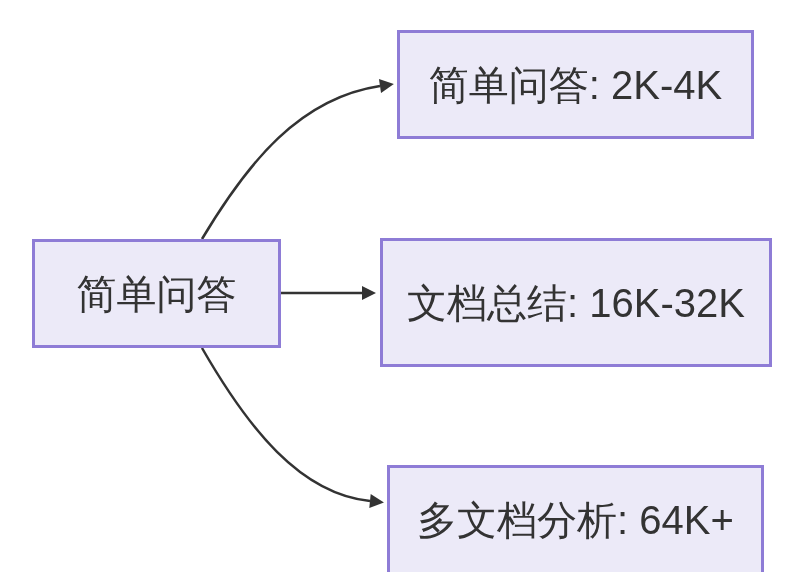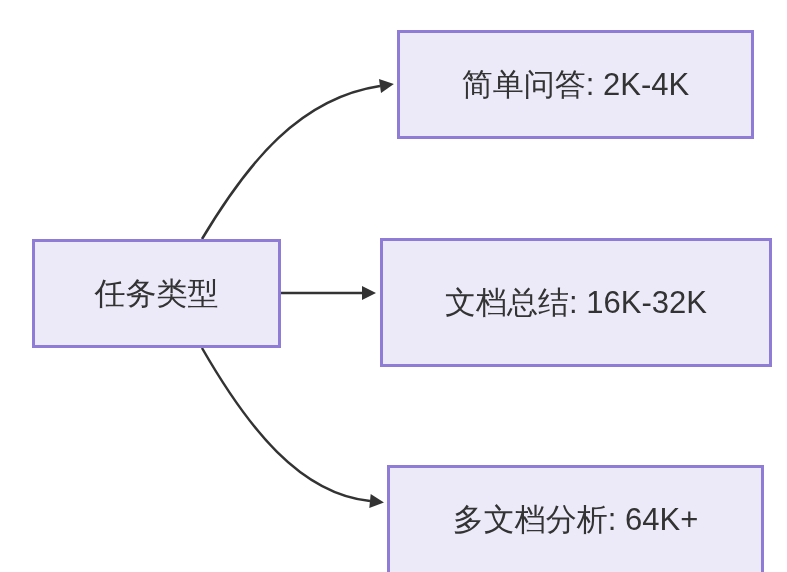--- a/index.html
+++ b/index.html
@@ -43,21 +43,21 @@
     stroke: none;
   }
   .node {
     position: absolute;
     display: flex;
     align-items: center;
     justify-content: center;
     background: var(--node-fill);
     border: 3px solid var(--node-border);
     color: var(--text);
-    font-size: 31px;
+    font-size: 40px;
     line-height: 1.2;
     white-space: nowrap;
     text-align: center;
   }
   .node-task    { left: 32px;  top: 239px; width: 249px; height: 109px; }
   .node-simple  { left: 397px; top: 30px;  width: 357px; height: 109px; }
   .node-doc     { left: 380px; top: 238px; width: 392px; height: 129px; }
   .node-multi   { left: 387px; top: 445px; width: 377px; height: 110px; margin-top: 20px; }
 </style>
 </head>
@@ -73,21 +73,21 @@
     </defs>
 
     <path class="edge" marker-end="url(#arrow)" d="M 202 239 C 248 162, 300 98, 380 86"></path>
 
     <path class="edge" marker-end="url(#arrow)" d="M 281 293 L 362 293"></path>
 
     <path class="edge" marker-end="url(#arrow)" d="M 202 348 C 248 428, 300 494, 370 501"></path>
   </svg>
 
   <div class="node node-task">
-    <span>任务类型</span>
+    <span>简单问答</span>
   </div>
 
   <div class="node node-simple">
     <span>简单问答: 2K-4K</span>
   </div>
 
   <div class="node node-doc">
     <span>文档总结: 16K-32K</span>
   </div>
 

